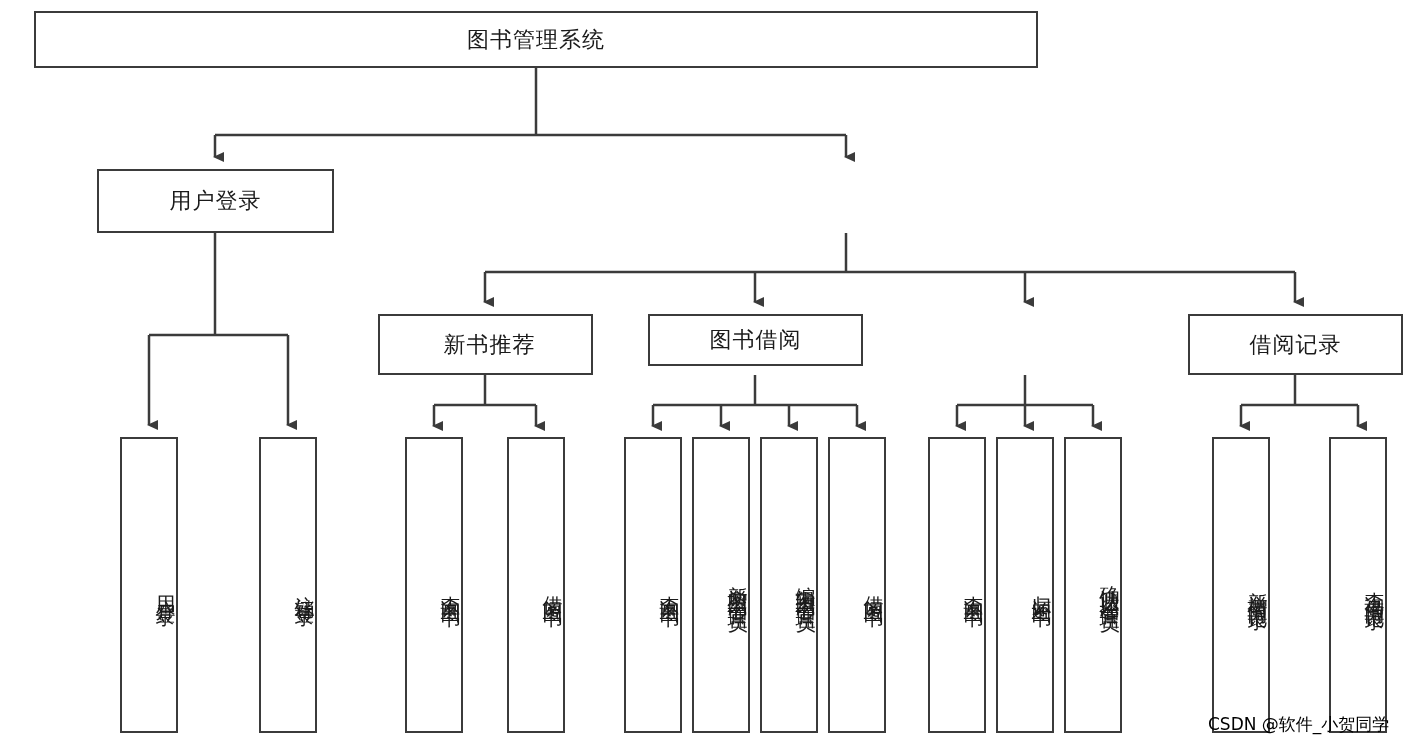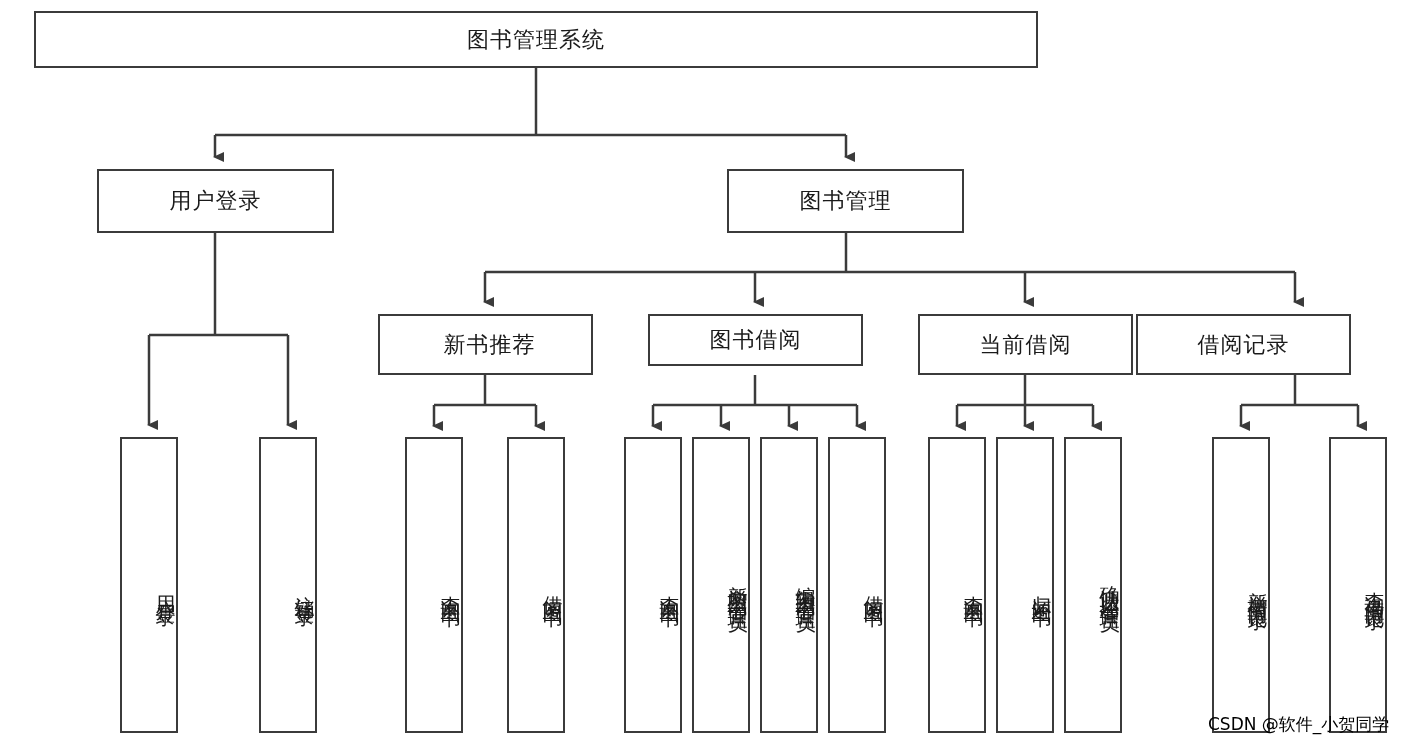--- a/index.html
+++ b/index.html
@@ -108,26 +108,24 @@
       <path d="M1279,375 L1279,405"></path>
       <path d="M1225,405 L1342,405"></path>
       <path d="M1225,405 L1225,426" marker-end="url(#arrow)"></path>
       <path d="M1342,405 L1342,426" marker-end="url(#arrow)"></path>
     </g>
   </svg>
 
   <div class="node h" style="left:18px;top:11px;width:1004px;height:57px;">图书管理系统</div>
 
   <div class="node h" style="left:81px;top:169px;width:237px;height:64px;">用户登录</div>
-  <div class="node h" style="left:711px;top:169px;width:237px;height:64px;">图书管理</div>
 
   <div class="node h" style="left:362px;top:314px;width:215px;height:61px;padding-left:8px;">新书推荐</div>
   <div class="node h" style="left:632px;top:314px;width:215px;height:52px;">图书借阅</div>
-  <div class="node h" style="left:902px;top:314px;width:215px;height:61px;">当前借阅</div>
-  <div class="node h" style="left:1120px;top:314px;width:215px;height:61px;">借阅记录</div>
+  <div class="node h" style="left:1172px;top:314px;width:215px;height:61px;">借阅记录</div>
 
   <div class="node v" style="left:104px;top:437px;width:58px;height:296px;">
     <span class="vtxt">用户登录</span>
   </div>
   <div class="node v" style="left:243px;top:437px;width:58px;height:296px;">
     <span class="vtxt">注销登录</span>
   </div>
 
   <div class="node v" style="left:389px;top:437px;width:58px;height:296px;">
     <span class="vtxt">查询图书</span>

